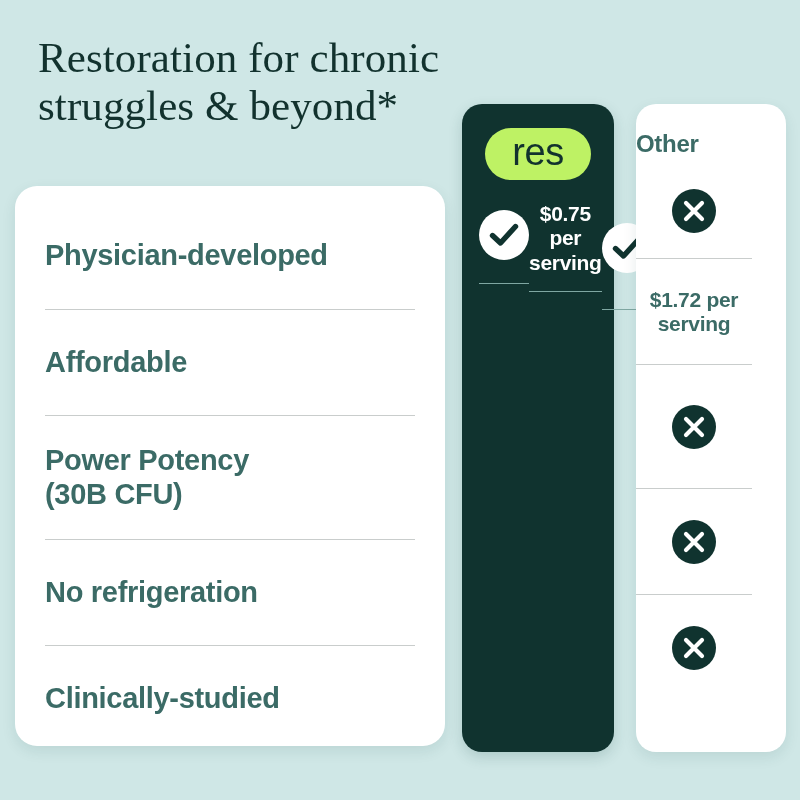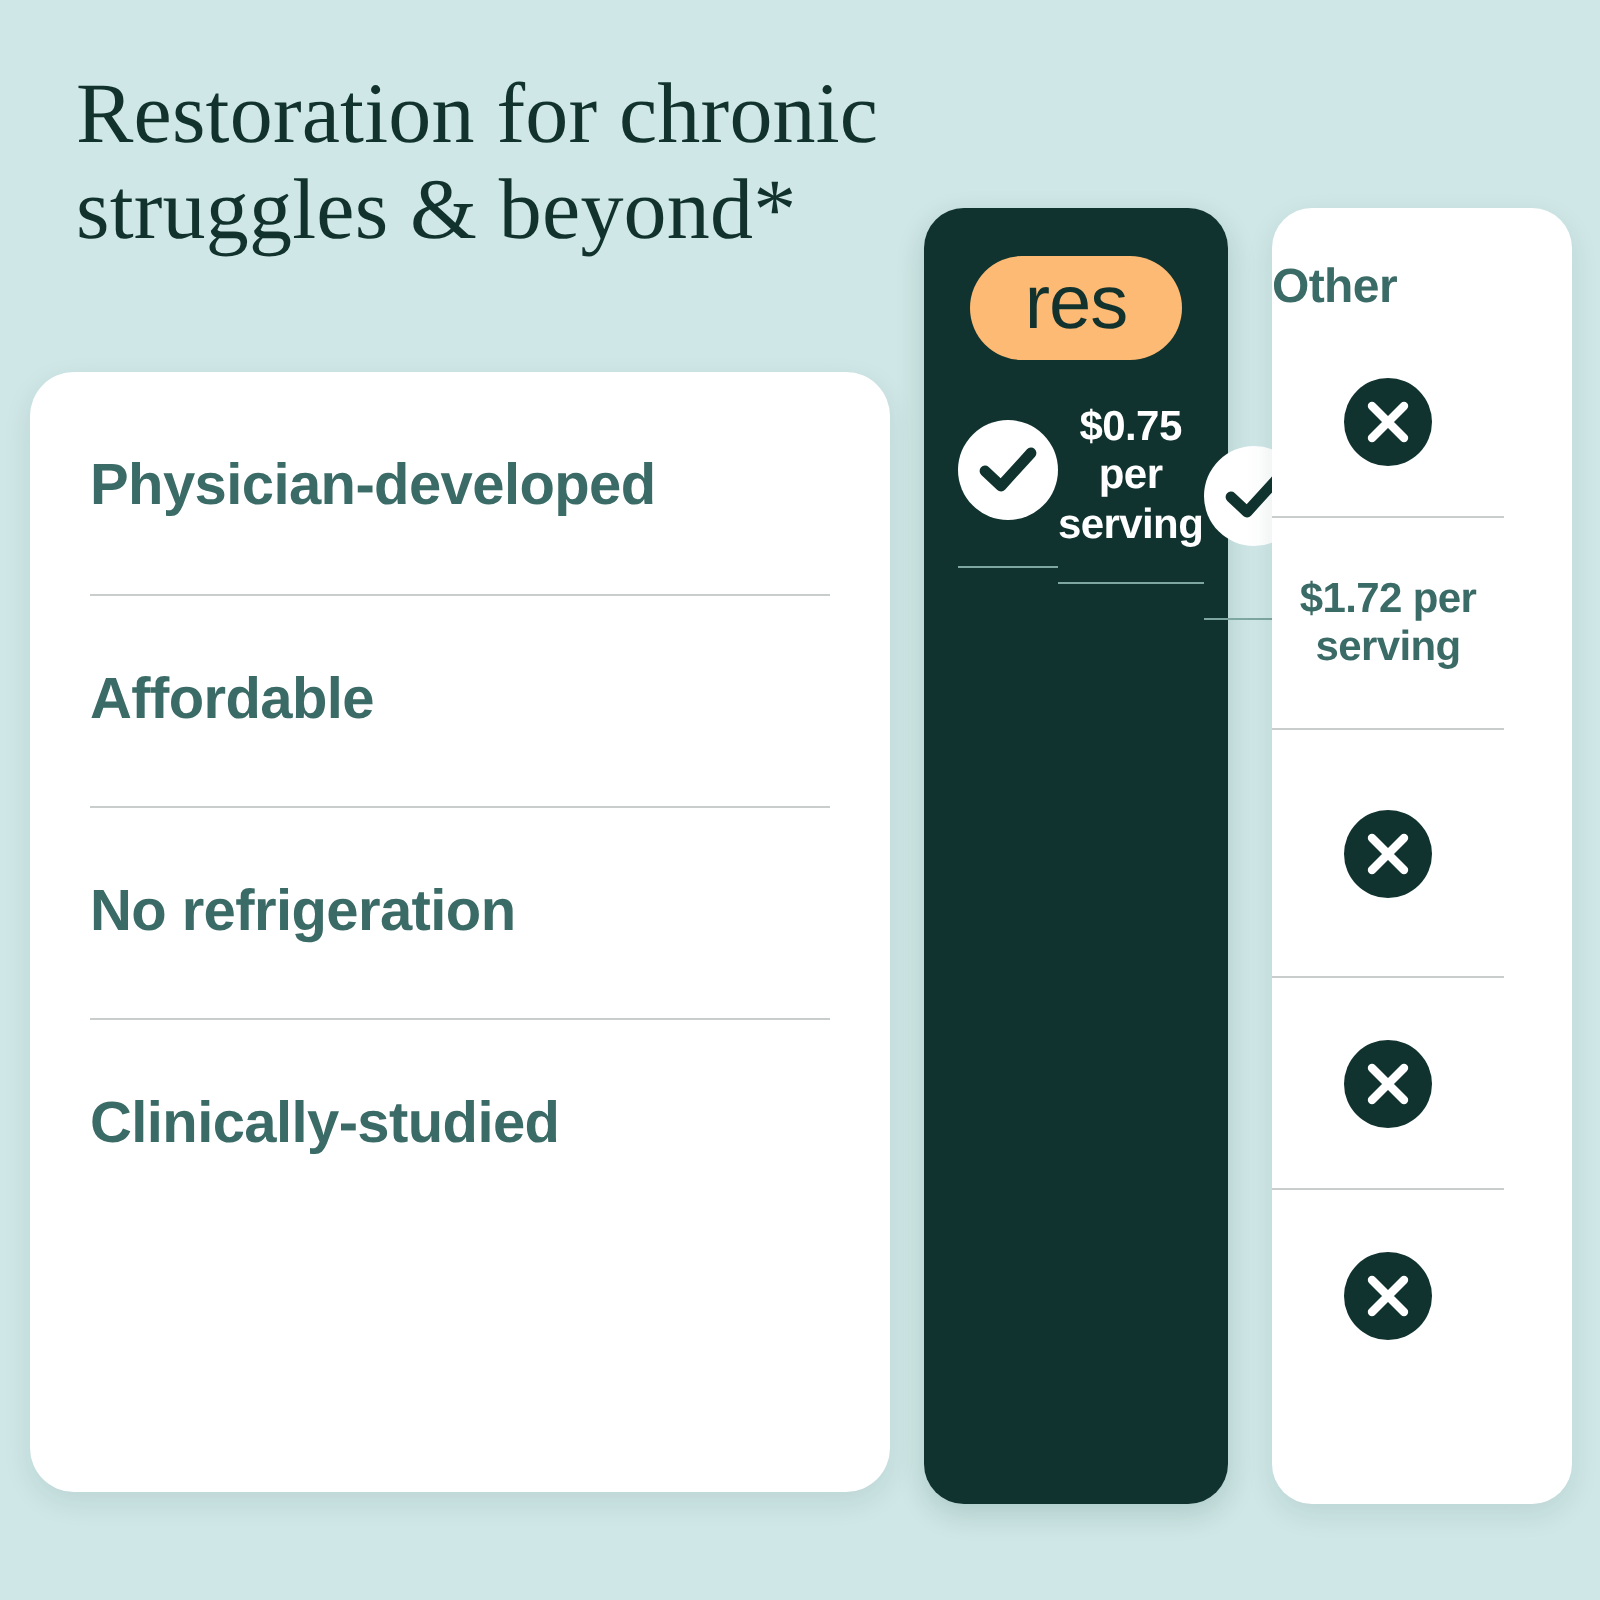--- a/index.html
+++ b/index.html
@@ -25,21 +25,21 @@
   .headline .l2 { display:block; }
 
   
   .features-card {
     position:absolute;
     left:15px; top:186px;
     width:430px; height:560px;
     background:#ffffff;
     border-radius:22px;
     box-shadow:0 5px 14px rgba(20,70,68,0.10);
-    padding:4px 30px;
+    padding:16px 30px;
   }
   .feature-row {
     height:106px;
     display:flex;
     align-items:center;
     border-bottom:1px solid #c9cdcc;
   }
   .feature-row:first-child { height:108px; }
   .feature-row:last-child { border-bottom:none; }
   .feature-row.tall { height:124px; }
@@ -59,21 +59,21 @@
     background:#10332f;
     border-radius:20px;
     box-shadow:0 5px 14px rgba(20,70,68,0.18);
     display:flex;
     flex-direction:column;
     align-items:center;
   }
   .res-logo {
     margin-top:24px;
     width:106px; height:52px;
-    background:#fdba74;
+    background:#bef264;
     border-radius:26px;
     display:flex;
     align-items:center;
     justify-content:center;
   }
   .res-logo span {
     font-size:38px;
     color:#12322e;
     letter-spacing:-0.5px;
     line-height:1;
@@ -164,20 +164,26 @@
 <div class="features-card">
 
   <div class="feature-row">
     <div class="feature-label">Physician-developed</div>
   </div>
 
   <div class="feature-row">
     <div class="feature-label">Affordable</div>
   </div>
 
+  <div class="feature-row tall">
+    <div class="feature-label">
+      <span>Power Potency</span><br>
+      <span>(30B CFU)</span>
+    </div>
+  </div>
 
   <div class="feature-row">
     <div class="feature-label">No refrigeration</div>
   </div>
 
   <div class="feature-row">
     <div class="feature-label">Clinically-studied</div>
   </div>
 
 </div>

